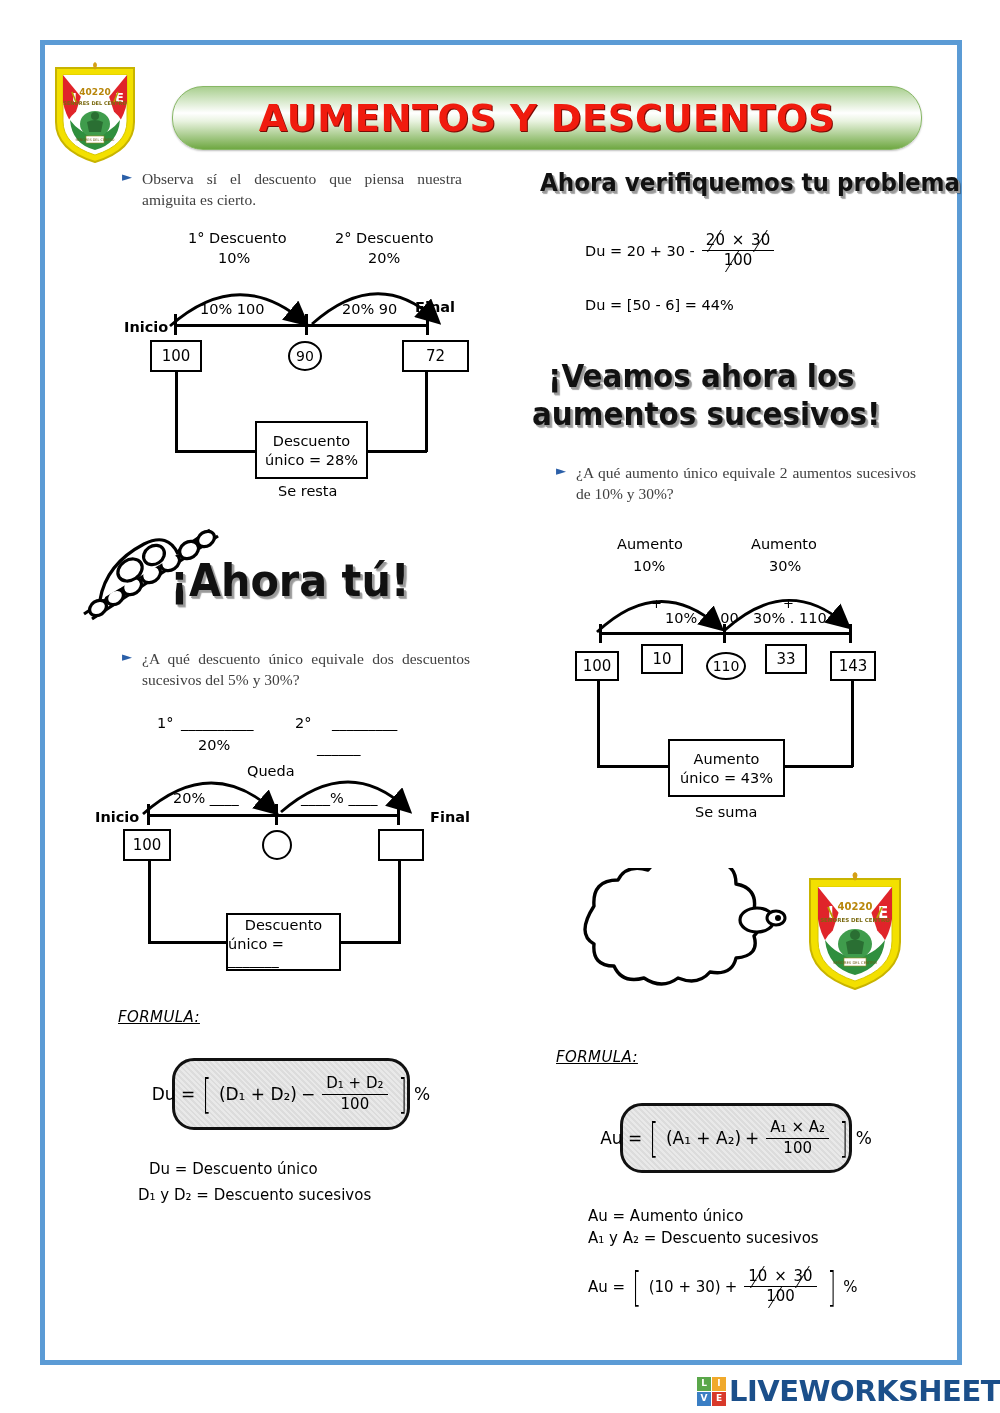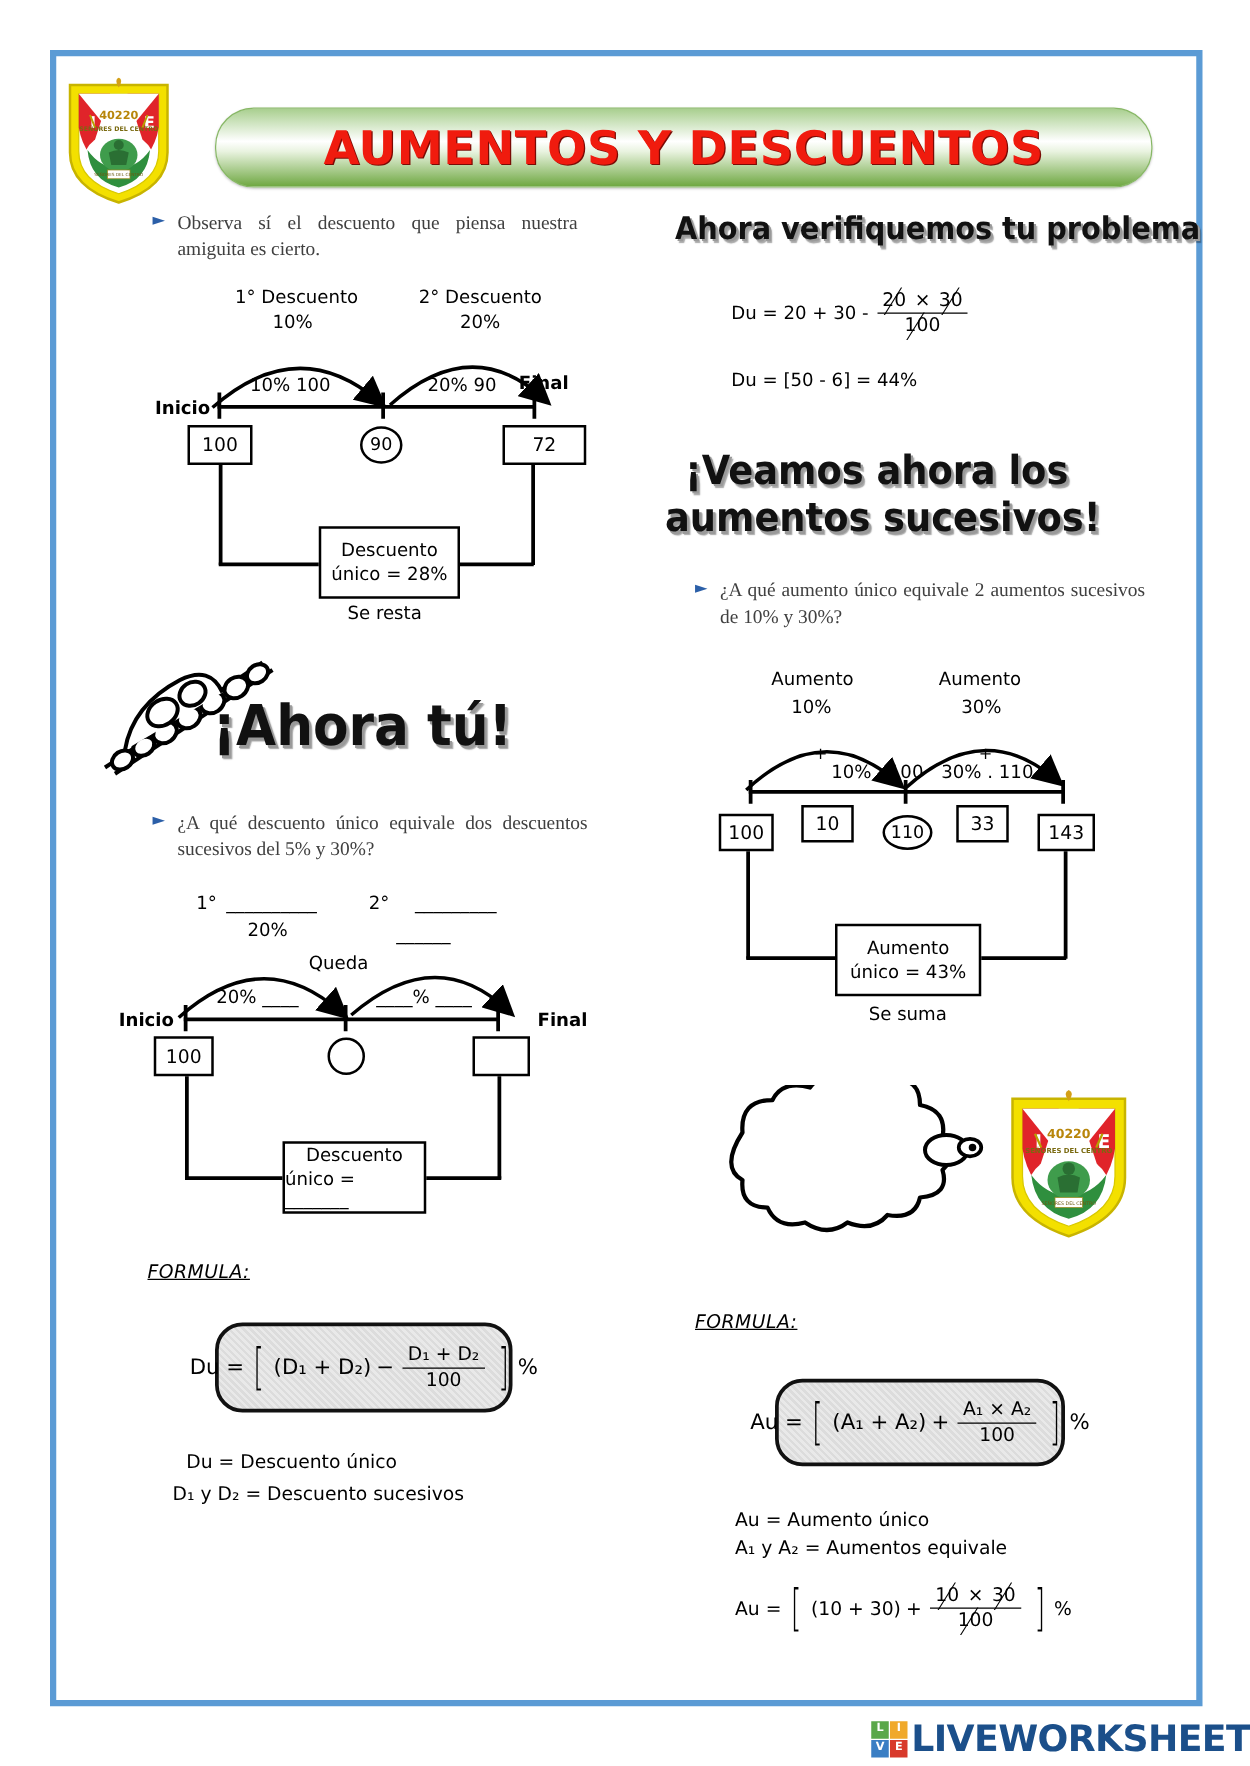--- a/index.html
+++ b/index.html
@@ -410,21 +410,21 @@
       <span class="frac">
         <span class="num">A₁ × A₂</span>
         <span class="den">100</span>
       </span>
       <span class="brk">]</span>
       <span>%</span>
     </span>
   </div>
 
   <div class="def" style="left:588px;top:1207px;">Au = Aumento único</div>
-  <div class="def" style="left:588px;top:1229px;">A₁ y A₂ = Aumentos equivale</div>
+  <div class="def" style="left:588px;top:1229px;">A₁ y A₂ = Descuento sucesivos</div>
 
   <div style="position:absolute;left:588px;top:1268px;">
     <span class="math" style="font-size:15px;">
       <span>Au =</span>
       <span class="brk">[</span>
       <span>(10 + 30)</span>
       <span>+</span>
       <span class="frac">
         <span class="num">
           <span>1</span><span class="strikez">0</span>

